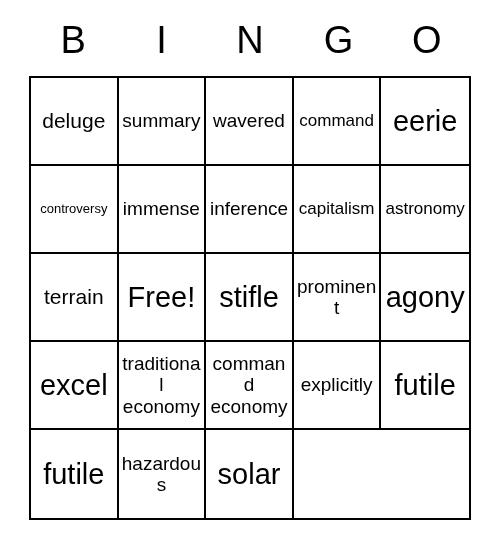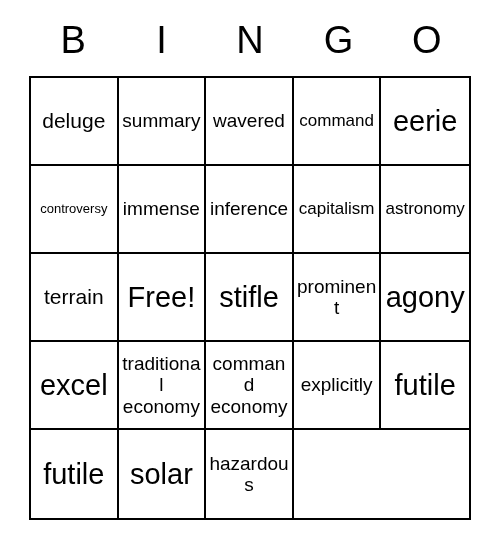--- a/index.html
+++ b/index.html
@@ -161,20 +161,20 @@
       <div class="cell">
         <span class="cell-text sz-ml">explicitly</span>
       </div>
       <div class="cell">
         <span class="cell-text sz-xxl">futile</span>
       </div>
       <div class="cell">
         <span class="cell-text sz-xxl">futile</span>
       </div>
       <div class="cell">
-        <span class="cell-text sz-xxl">solar</span>
+        <span class="cell-text sz-s">hazardous</span>
       </div>
       <div class="cell">
-        <span class="cell-text sz-s">hazardous</span>
+        <span class="cell-text sz-xxl">solar</span>
       </div>
     </div>
 
 </div>
 
 </body></html>

